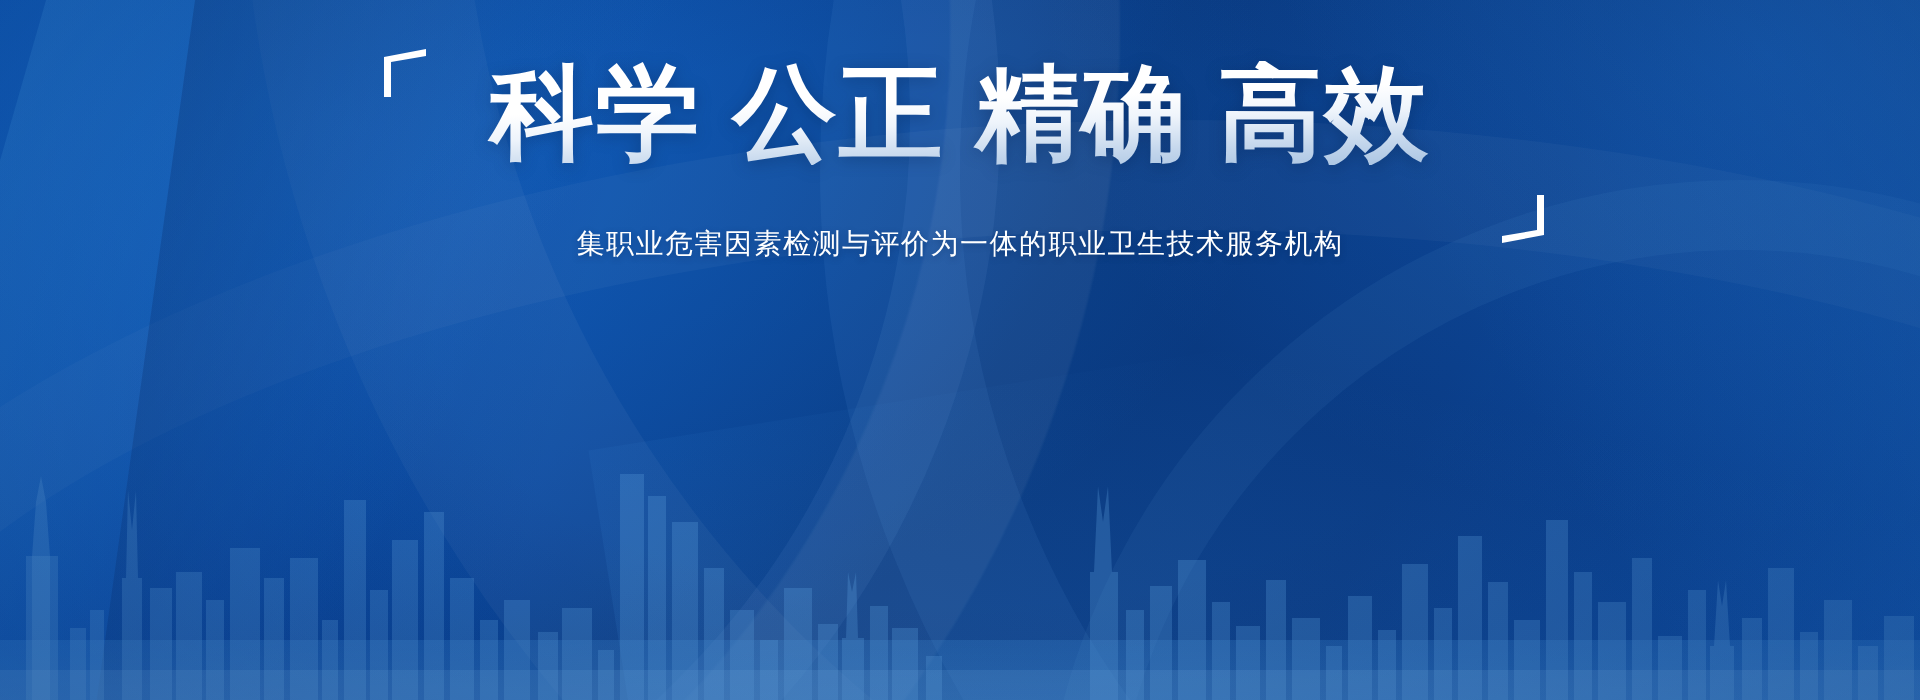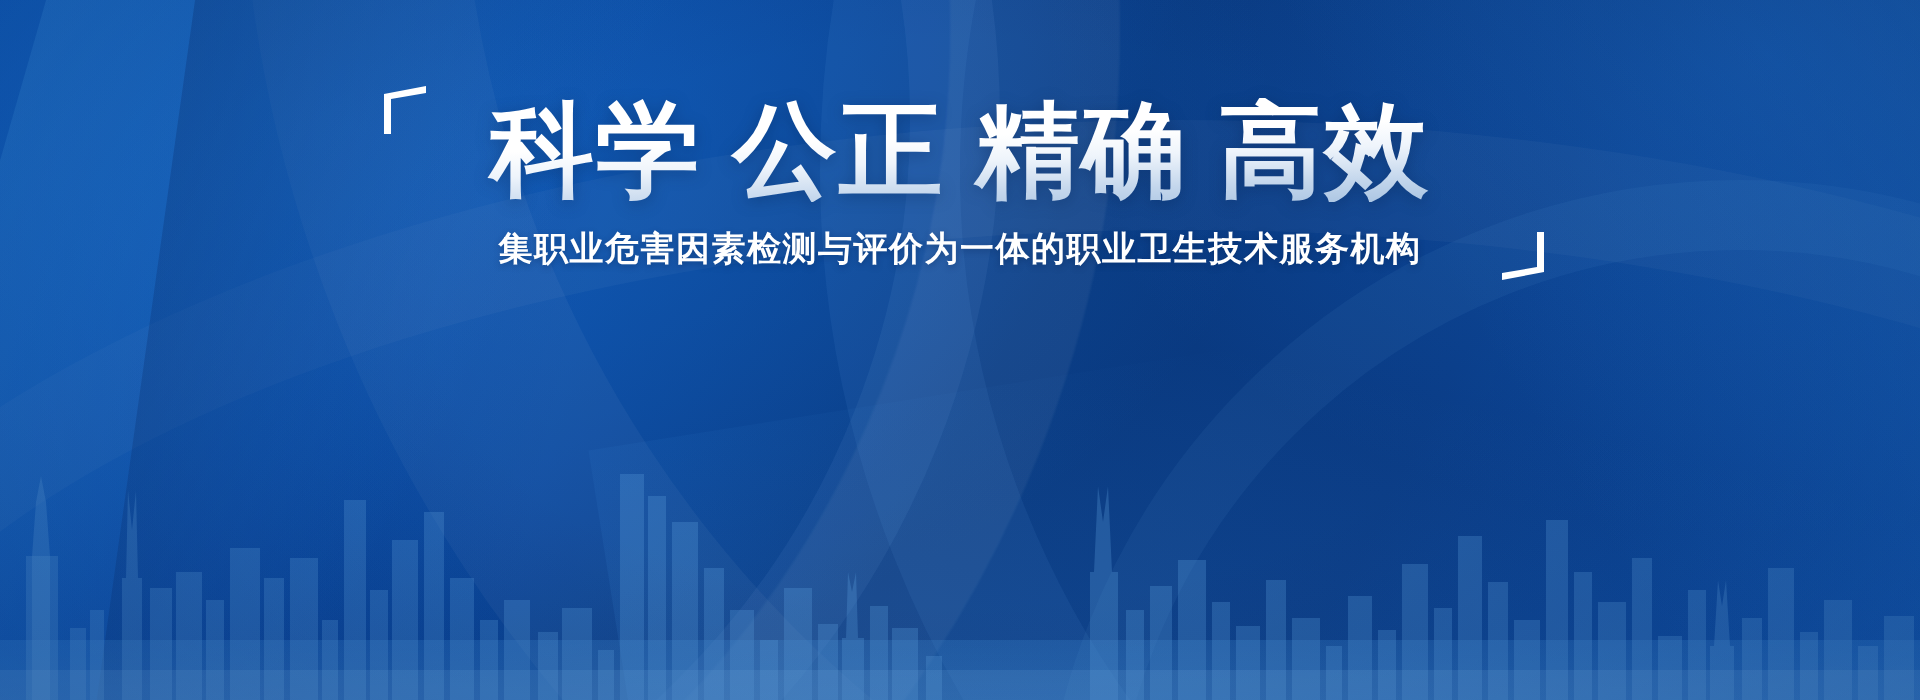--- a/index.html
+++ b/index.html
@@ -89,21 +89,21 @@
   }
 
   
   .content{
     position:absolute;inset:0;
     display:flex;flex-direction:column;align-items:center;
   }
 
   .headline-wrap{
     position:relative;
-    margin-top:98px;
+    margin-top:61px;
     width:1000px;
     height:128px;
   }
 
   .bracket{
     position:absolute;
     width:44px;height:46px;
   }
   .bracket svg{display:block;}
   .bracket-open{ left:-78px; top:-12px; }
@@ -118,22 +118,23 @@
     white-space:nowrap;
     background:linear-gradient(178deg,#ffffff 0%,#ffffff 40%,#eef4fb 58%,#c3d6ec 82%,#a9c4e2 100%);
     -webkit-background-clip:text;
     background-clip:text;
     color:transparent;
     -webkit-text-fill-color:transparent;
     filter:drop-shadow(0 3px 8px rgba(3,25,66,0.30));
   }
 
   .subtitle{
-    font-size:34px;
-    font-weight:bold;
+    margin-top:36px;
+    font-size:28px;
+    font-weight:normal;
     letter-spacing:1.5px;
     color:#ffffff;
     text-shadow:0 2px 6px rgba(4,28,72,0.35);
     white-space:nowrap;
   }
 
   .pills{
     margin-top:82px;
     display:flex;
     align-items:center;

